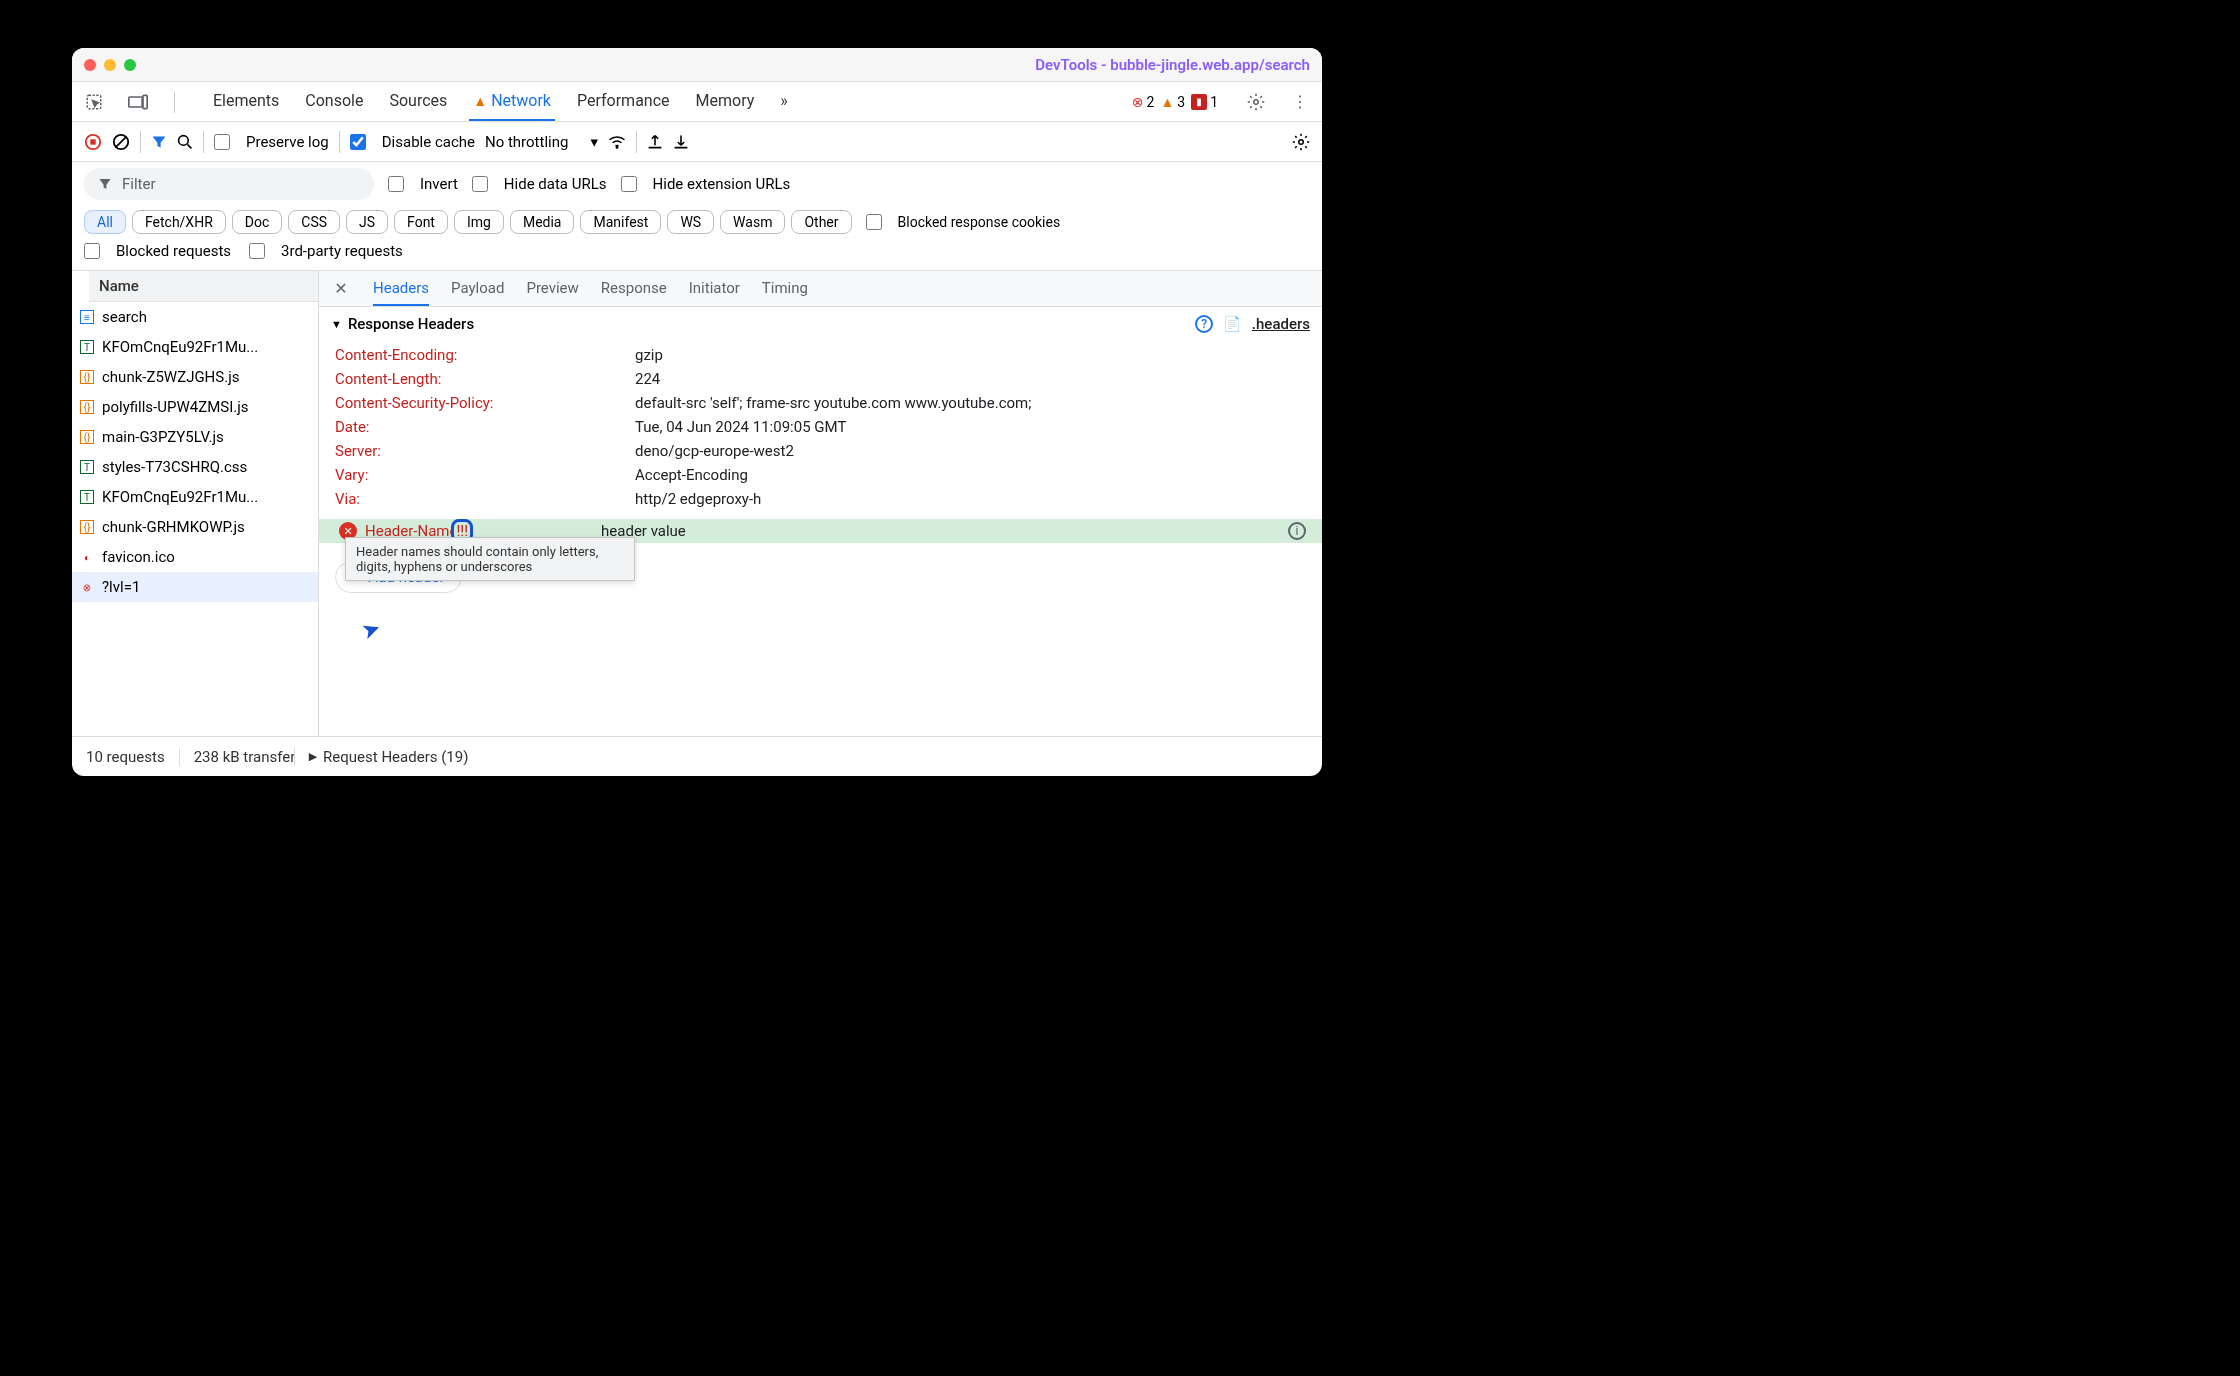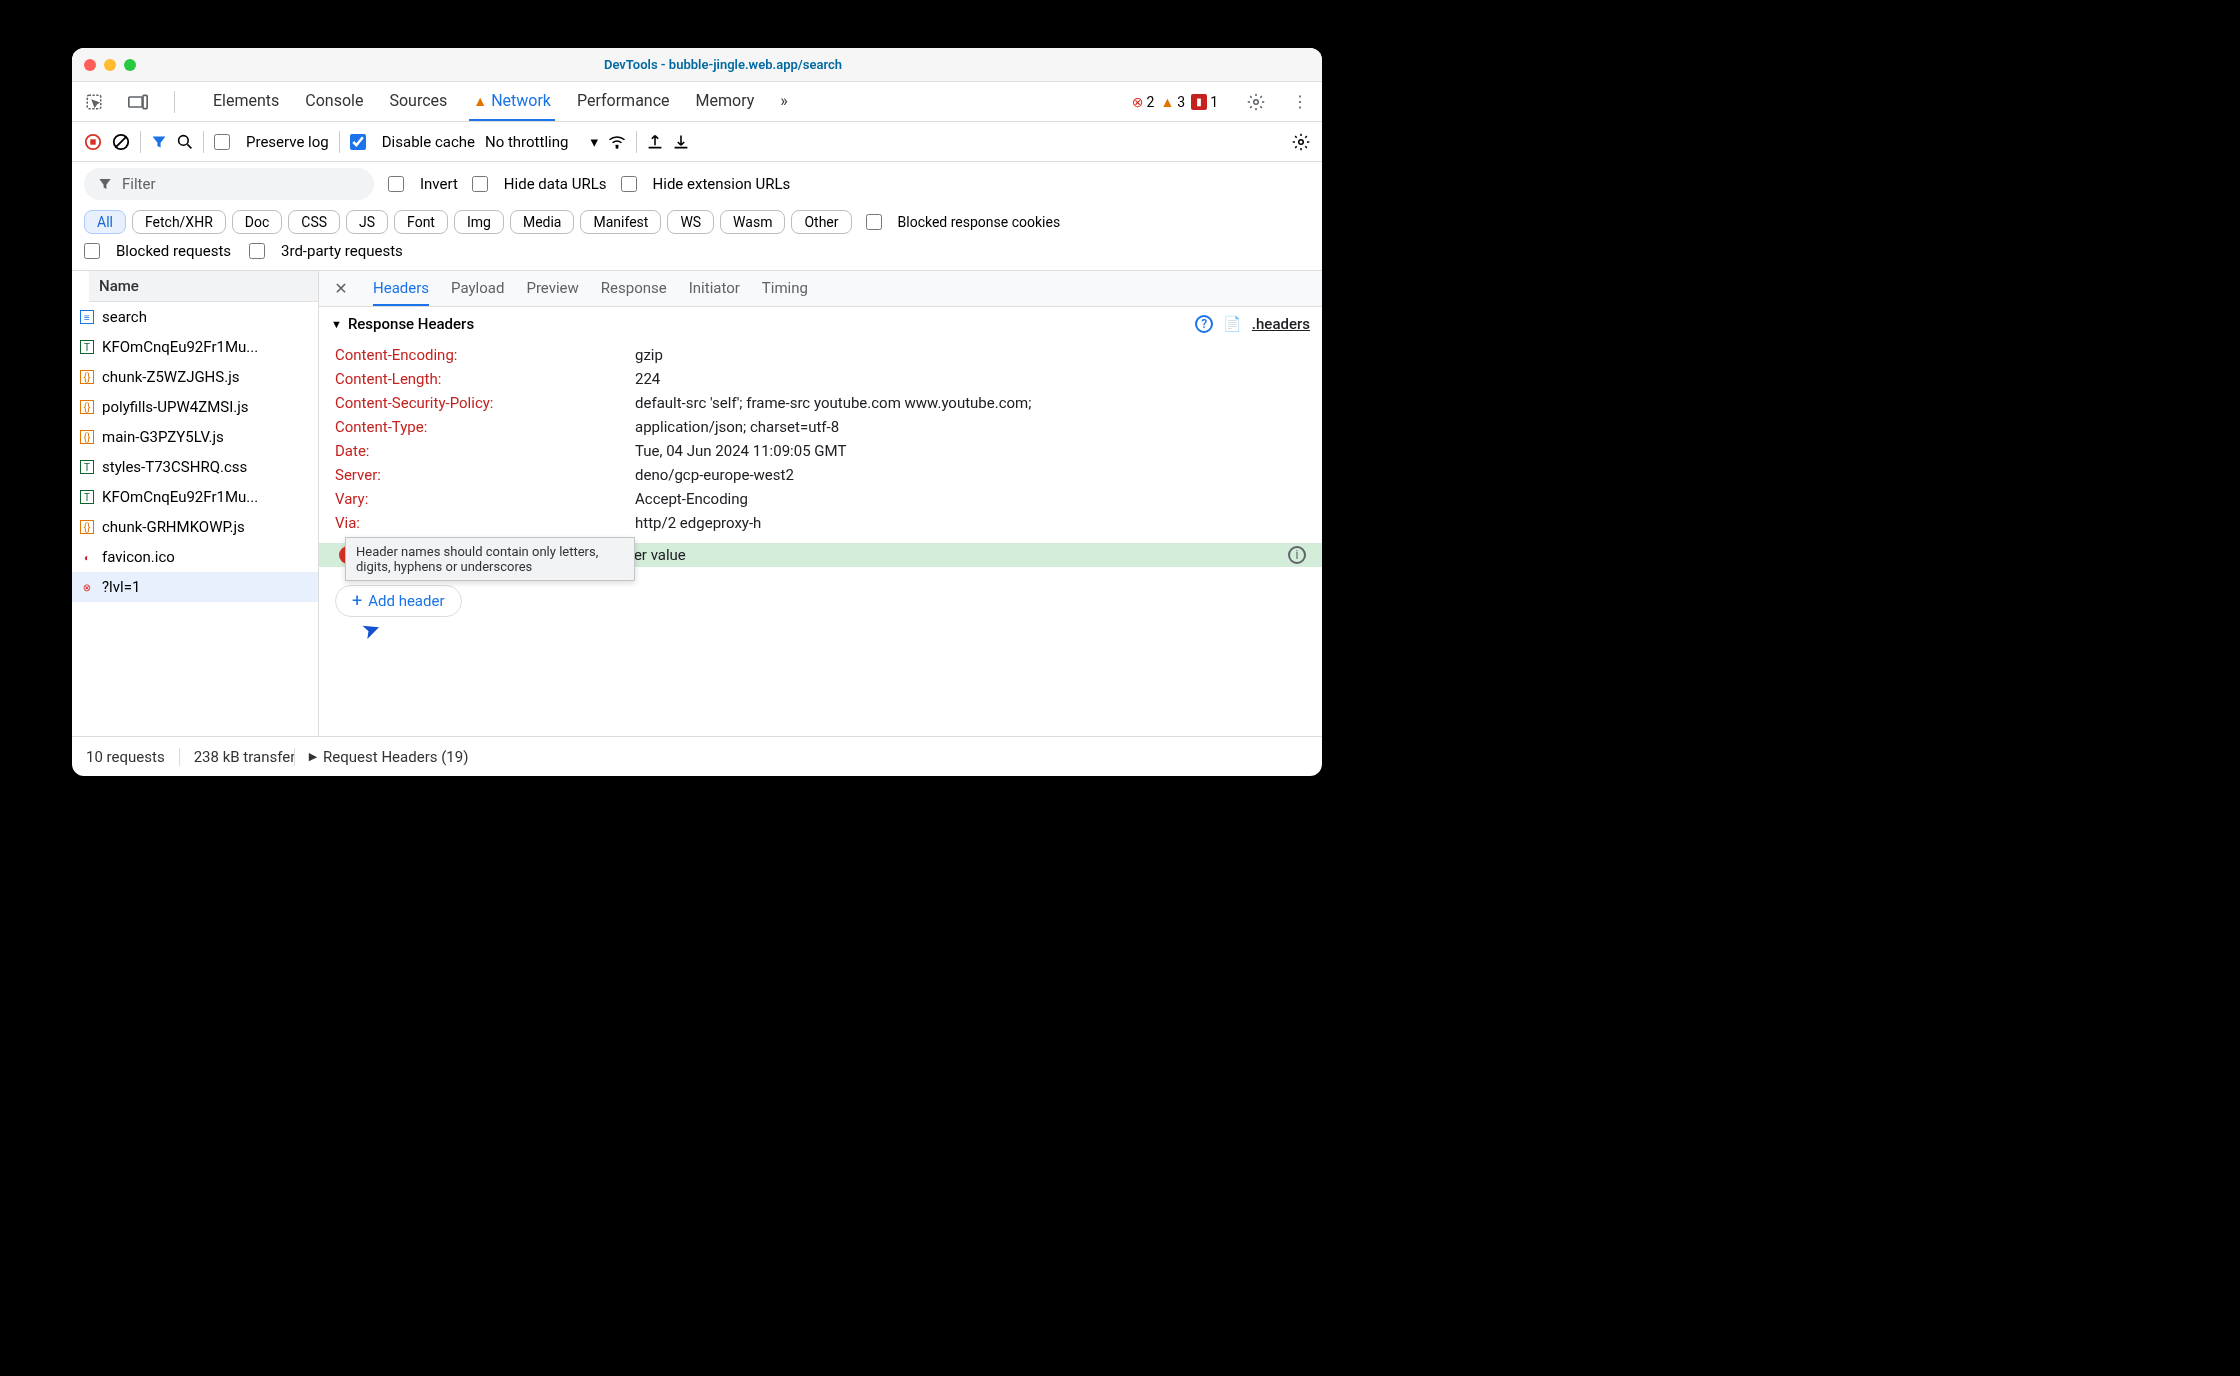--- a/index.html
+++ b/index.html
@@ -2,21 +2,21 @@
 <html><head>
 <meta charset="utf-8">
 <style>
 * { box-sizing: border-box; margin: 0; padding: 0; font-family: -apple-system, BlinkMacSystemFont, "Segoe UI", Roboto, sans-serif; }
 body { background:#000; width:2240px; height:1376px; position:relative; }
 .window { position:absolute; left:72px; top:48px; width:1250px; height:728px; background:#fff; border-radius:12px; overflow:hidden; box-shadow:0 20px 60px rgba(0,0,0,.5); display:flex; flex-direction:column; }
 .titlebar { height:34px; background:#f6f6f6; border-bottom:1px solid #e0e0e0; display:flex; align-items:center; padding:0 12px; }
 .traffic { display:flex; gap:8px; }
 .t-dot { width:12px; height:12px; border-radius:50%; }
 .t-red { background:#ff5f57; } .t-yellow { background:#febc2e; } .t-green { background:#28c840; }
-.titlebar-title { flex:1; text-align:center; font-size:13px; color:#0369a1; font-weight:600; }
+.titlebar-title { flex:1; text-align:right; font-size:15px; color:#8b5cf6; font-weight:600; }
 .main-tabs { height:40px; border-bottom:1px solid #dcdcdc; display:flex; align-items:center; padding:0 8px; gap:16px; }
 .main-tabs .icon-btn { width:28px; height:28px; display:flex; align-items:center; justify-content:center; color:#5f6368; cursor:pointer; }
 .tab-list { display:flex; gap:18px; margin-left:12px; height:100%; align-items:center; }
 .tab-item { font-size:16px; color:#333; padding:0 4px; height:100%; display:flex; align-items:center; border-bottom:2px solid transparent; cursor:pointer; gap:4px; }
 .tab-item.active { color:#1a73e8; border-bottom-color:#1a73e8; }
 .warn-tri { color:#e37400; font-size:14px; }
 .spacer { flex:1; }
 .badge-area { display:flex; align-items:center; gap:6px; margin-right:8px; font-size:14px; }
 .badge-area .pair { display:flex; align-items:center; gap:3px; }
 .ic-err { color:#d93025; } .ic-warn { color:#e37400; } .ic-viol { background:#c5221f;color:#fff;font-size:10px;width:16px;height:16px;display:inline-flex;align-items:center;justify-content:center;border-radius:2px; }
@@ -321,24 +321,20 @@
             </div>
             <div class="hrow">
               <span class="hname">Content-Length:</span>
               <span class="hval">224</span>
             </div>
             <div class="hrow">
               <span class="hname">Content-Security-Policy:</span>
               <span class="hval">default-src 'self'; frame-src youtube.com www.youtube.com;</span>
             </div>
             <div class="hrow">
-              <span class="hname">Content-Type:</span>
-              <span class="hval">application/json; charset=utf-8</span>
-            </div>
-            <div class="hrow">
               <span class="hname">Date:</span>
               <span class="hval">Tue, 04 Jun 2024 11:09:05 GMT</span>
             </div>
             <div class="hrow">
               <span class="hname">Server:</span>
               <span class="hval">deno/gcp-europe-west2</span>
             </div>
             <div class="hrow">
               <span class="hname">Vary:</span>
               <span class="hval">Accept-Encoding</span>

